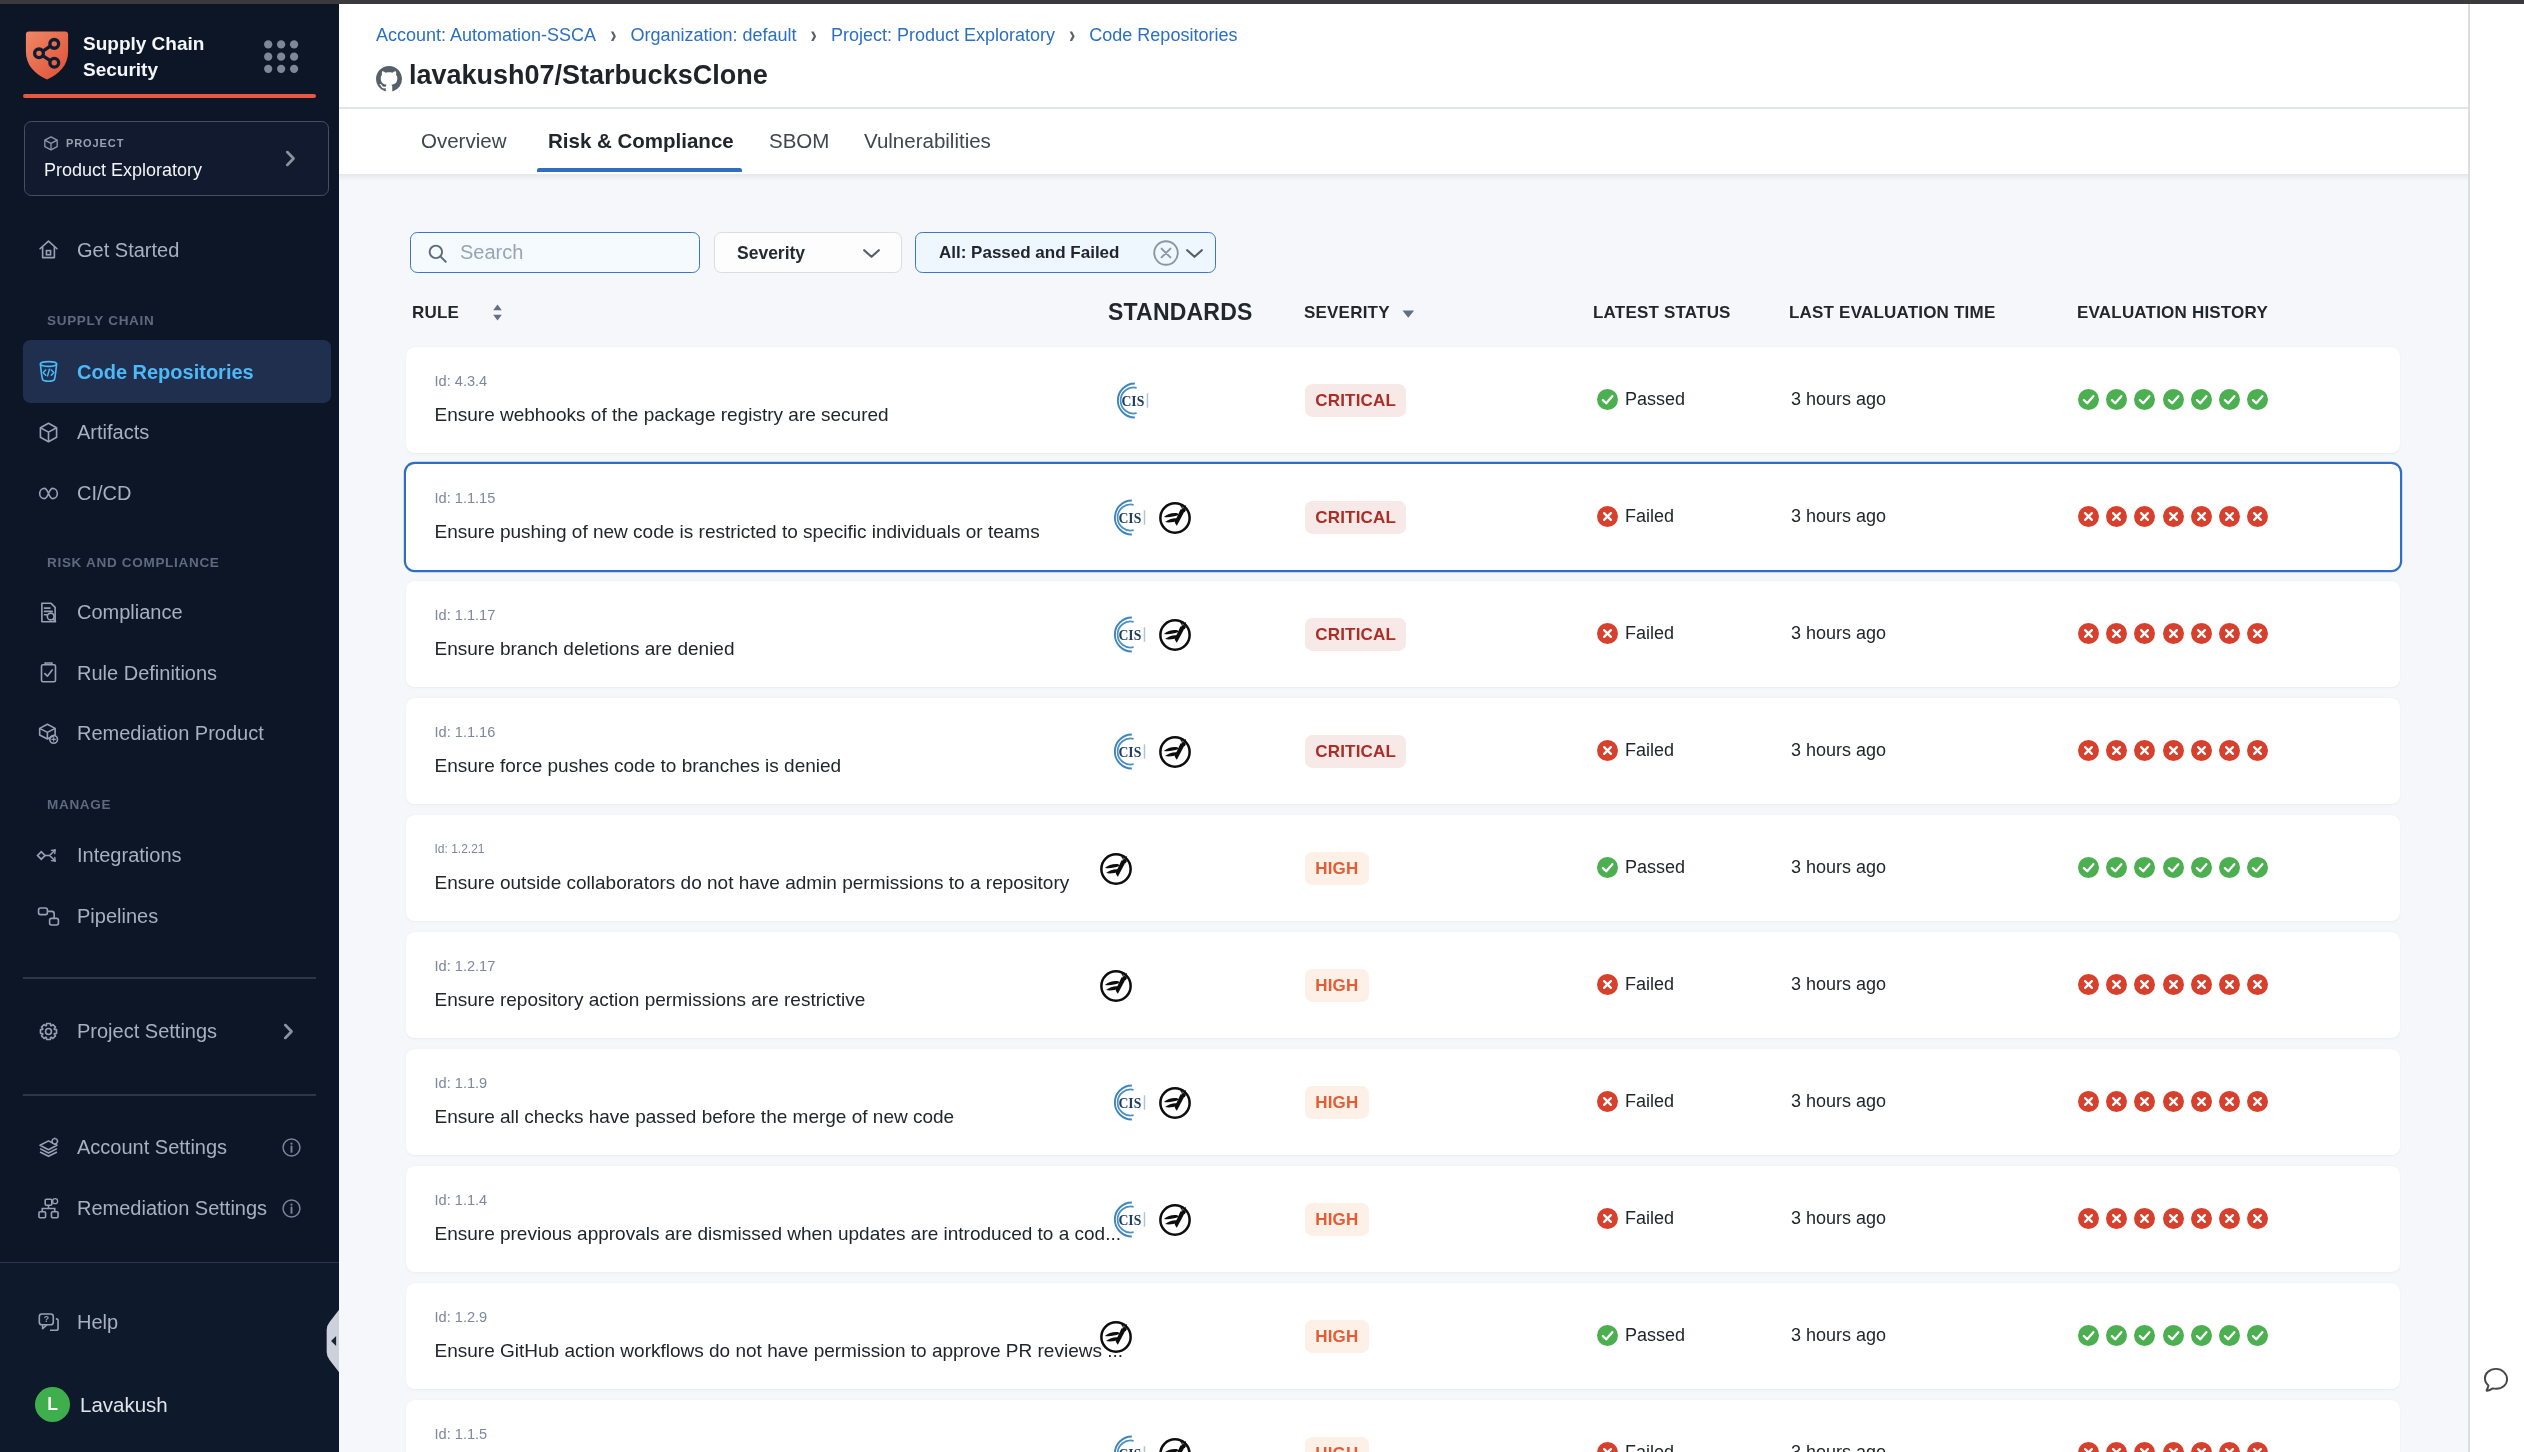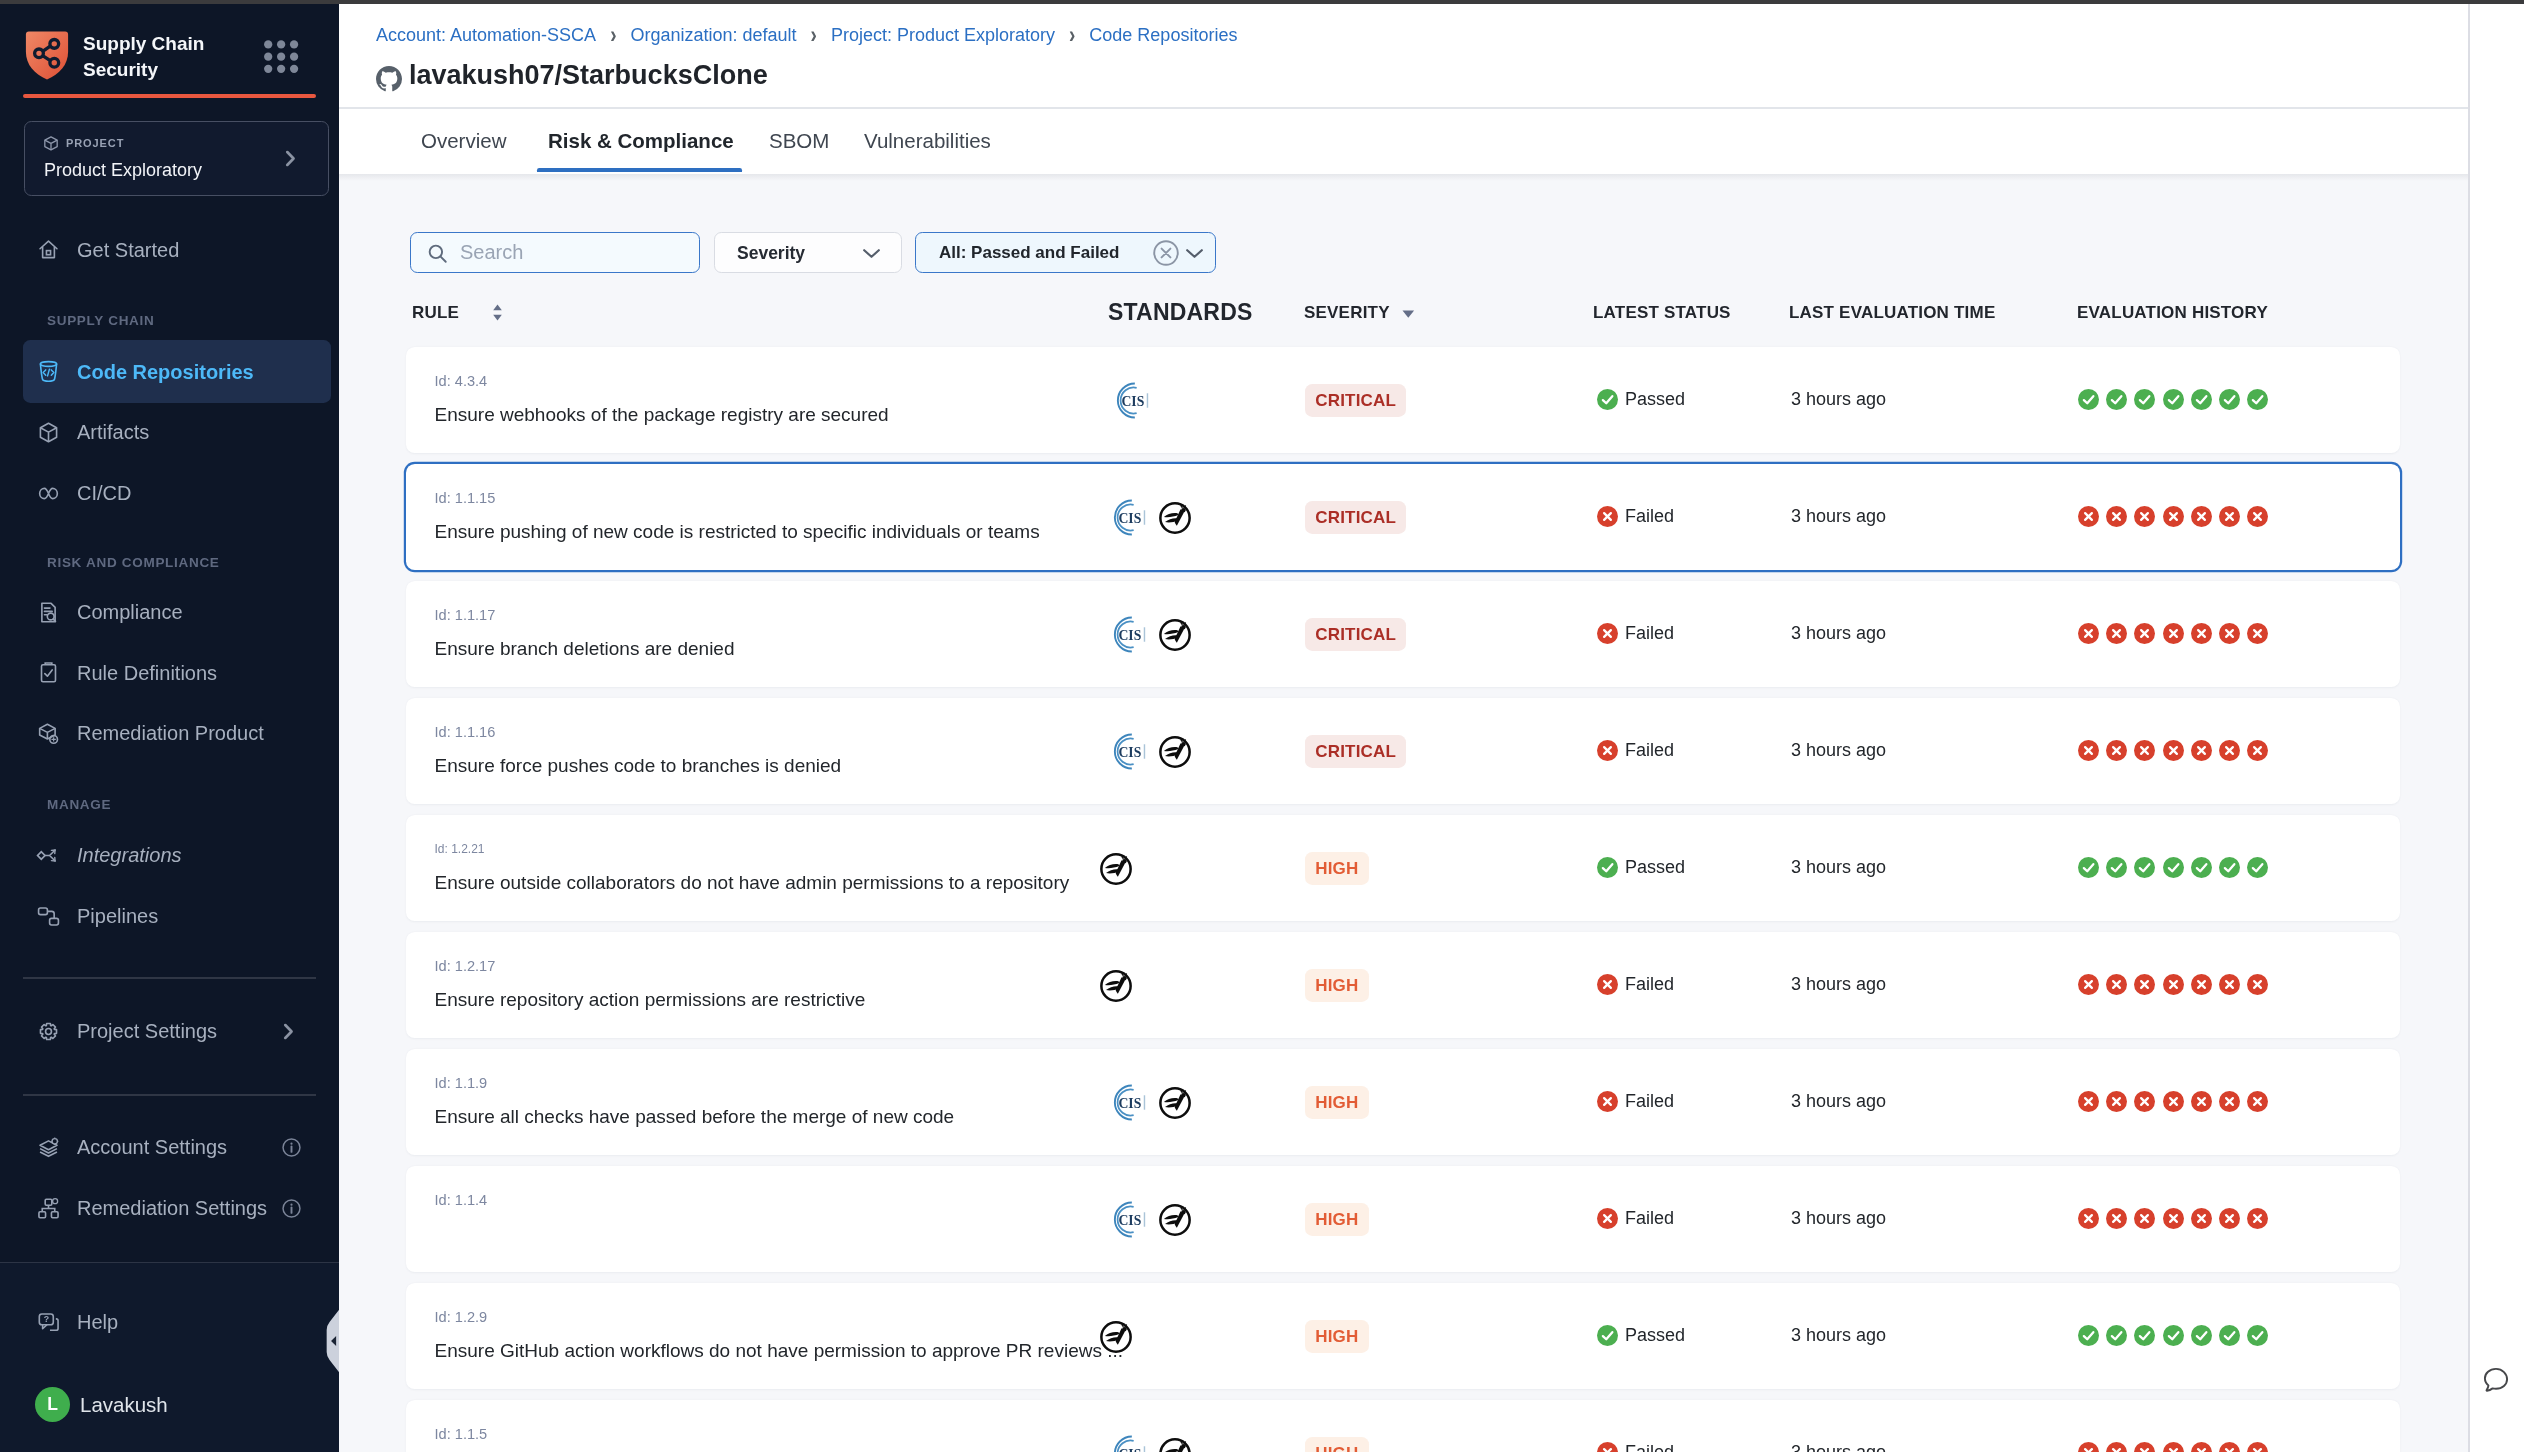--- a/index.html
+++ b/index.html
@@ -89,21 +89,21 @@
         <circle cx="24" cy="25" r="5.2" fill="none" stroke="#97a1b3" stroke-width="2.2"></circle>
         <path d="M21 25 H27 M24 22 V28" stroke="#97a1b3" stroke-width="1.6"></path>
       </svg></div>
     <div style="position:absolute;left:77px;top:722px;font-size:20px;line-height:22.6px;color:#a7b0bf;font-weight:400;letter-spacing:0;white-space:nowrap;">Remediation Product</div>
 <div style="position:absolute;left:47px;top:797px;font-size:13.5px;line-height:15.3px;color:#5f6980;font-weight:600;letter-spacing:0.7px;white-space:nowrap;">MANAGE</div>
 <div style="position:absolute;left:36px;top:843px;width:25px;height:25px;"><svg width="25" height="25" viewBox="0 0 34 34" style="">
         <rect x="3.6" y="13.4" width="7.2" height="7.2" transform="rotate(45 7.2 17)" fill="none" stroke="#97a1b3" stroke-width="2.2"></rect>
         <path d="M12.5 17 H18.5 M18.5 17 L26 9.5 M18.5 17 L26 24.5" fill="none" stroke="#97a1b3" stroke-width="2.2" stroke-linecap="round"></path>
         <path d="M26 9.5 l-5 0.5 M26 9.5 l-0.5 5 M26 24.5 l-5 -0.5 M26 24.5 l-0.5 -5" stroke="#97a1b3" stroke-width="1.9" stroke-linecap="round"></path>
       </svg></div>
-    <div style="position:absolute;left:77px;top:844px;font-size:20px;line-height:22.6px;color:#a7b0bf;font-weight:400;letter-spacing:0;white-space:nowrap;font-style:italic;">Integrations</div>
+    <div style="position:absolute;left:77px;top:844px;font-size:20px;line-height:22.6px;color:#a7b0bf;font-weight:400;letter-spacing:0;white-space:nowrap;">Integrations</div>
 <div style="position:absolute;left:36px;top:904px;width:25px;height:25px;"><svg width="25" height="25" viewBox="0 0 34 34" style="">
         <rect x="3.5" y="5.5" width="12" height="9" rx="2.6" fill="none" stroke="#97a1b3" stroke-width="2.2"></rect>
         <rect x="18.5" y="19.5" width="12" height="9" rx="2.6" fill="none" stroke="#97a1b3" stroke-width="2.2"></rect>
         <path d="M15.5 10 H21.5 a3.2 3.2 0 0 1 3.2 3.2 V19.5" fill="none" stroke="#97a1b3" stroke-width="2.2"></path>
       </svg></div>
     <div style="position:absolute;left:77px;top:905px;font-size:20px;line-height:22.6px;color:#a7b0bf;font-weight:400;letter-spacing:0;white-space:nowrap;">Pipelines</div>
 <div class="abs" style="left:23.4px;top:977px;width:293px;height:1.5px;background:rgba(255,255,255,0.14);"></div>
 <div style="position:absolute;left:36px;top:1019px;width:25px;height:25px;"><svg width="25" height="25" viewBox="0 0 34 34" style="">
         <path d="M24.95 13.71 L25.09 14.09 L27.92 14.50 L27.92 19.50 L25.09 19.91 L24.95 20.29 L24.78 20.67 L26.49 22.95 L22.95 26.49 L20.67 24.78 L20.29 24.95 L19.91 25.09 L19.50 27.92 L14.50 27.92 L14.09 25.09 L13.71 24.95 L13.33 24.78 L11.05 26.49 L7.51 22.95 L9.22 20.67 L9.05 20.29 L8.91 19.91 L6.08 19.50 L6.08 14.50 L8.91 14.09 L9.05 13.71 L9.22 13.33 L7.51 11.05 L11.05 7.51 L13.33 9.22 L13.71 9.05 L14.09 8.91 L14.50 6.08 L19.50 6.08 L19.91 8.91 L20.29 9.05 L20.67 9.22 L22.95 7.51 L26.49 11.05 L24.78 13.33 Z" fill="none" stroke="#97a1b3" stroke-width="2.2" stroke-linejoin="round"></path>
         <circle cx="17" cy="17" r="4" fill="none" stroke="#97a1b3" stroke-width="2.2"></circle>
@@ -572,20 +572,21 @@
           <path d="M9.860000000000001 9.860000000000001 L19.14 19.14 M19.14 9.860000000000001 L9.860000000000001 19.14" stroke="#fff" stroke-width="3.19" fill="none" stroke-linecap="round"></path>
         </svg>
         <svg width="21" height="21" viewBox="0 0 29 29" style="">
           <circle cx="14.5" cy="14.5" r="14.5" fill="#d7402c"></circle>
           <path d="M9.860000000000001 9.860000000000001 L19.14 19.14 M19.14 9.860000000000001 L9.860000000000001 19.14" stroke="#fff" stroke-width="3.19" fill="none" stroke-linecap="round"></path>
         </svg>
       </div>
 </div>
 <div class="abs" style="left:406px;top:1166px;width:1994px;height:106px;background:#fff;border-radius:8.8px;box-shadow:0 0.7px 2.2px rgba(20,30,60,0.05);">
 <div style="position:absolute;left:28.5px;top:25.6px;font-size:14.6px;line-height:17.5px;color:#7d87a0;">Id: 1.1.4</div>
+<div style="position:absolute;left:28.5px;top:57px;font-size:19px;line-height:22.6px;color:#22262b;white-space:nowrap;">Ensure previous approvals are dismissed when updates are introduced to a cod...</div>
 <div style="position:absolute;left:703px;top:34px;"><svg width="37" height="39" viewBox="0 0 50 54" style="">
           <path d="M31 3.5 A 23.5 23.5 0 1 0 31 50.5" fill="none" stroke="#3d85bc" stroke-width="2.6"></path>
           <path d="M33.5 9.5 A 18 18 0 1 0 33.5 44.5" fill="none" stroke="#4a90c4" stroke-width="2.4"></path>
           <text x="12.5" y="34.5" font-family="Liberation Serif, serif" font-weight="bold" font-size="19" fill="#1d3c5f" letter-spacing="0">CIS</text>
           <line x1="48.5" y1="17" x2="48.5" y2="37" stroke="#aac4d8" stroke-width="2"></line>
         </svg></div>
 <div style="position:absolute;left:752px;top:37px;"><svg width="34" height="34" viewBox="0 0 46 46" style="">
           <circle cx="23" cy="23" r="19.8" fill="none" stroke="#0d0d0d" stroke-width="3.4"></circle>
           <path d="M8 21.5 C13 17 20 15.5 26.5 16.5 L27.5 19 C21 21.5 13.5 22.5 8 21.5 Z" fill="#0d0d0d"></path>
           <path d="M9.5 28.5 C14.5 24.5 21 22.5 27 23.5 L27.5 26 C21.5 28.8 15 29.6 9.5 28.5 Z" fill="#0d0d0d"></path>

